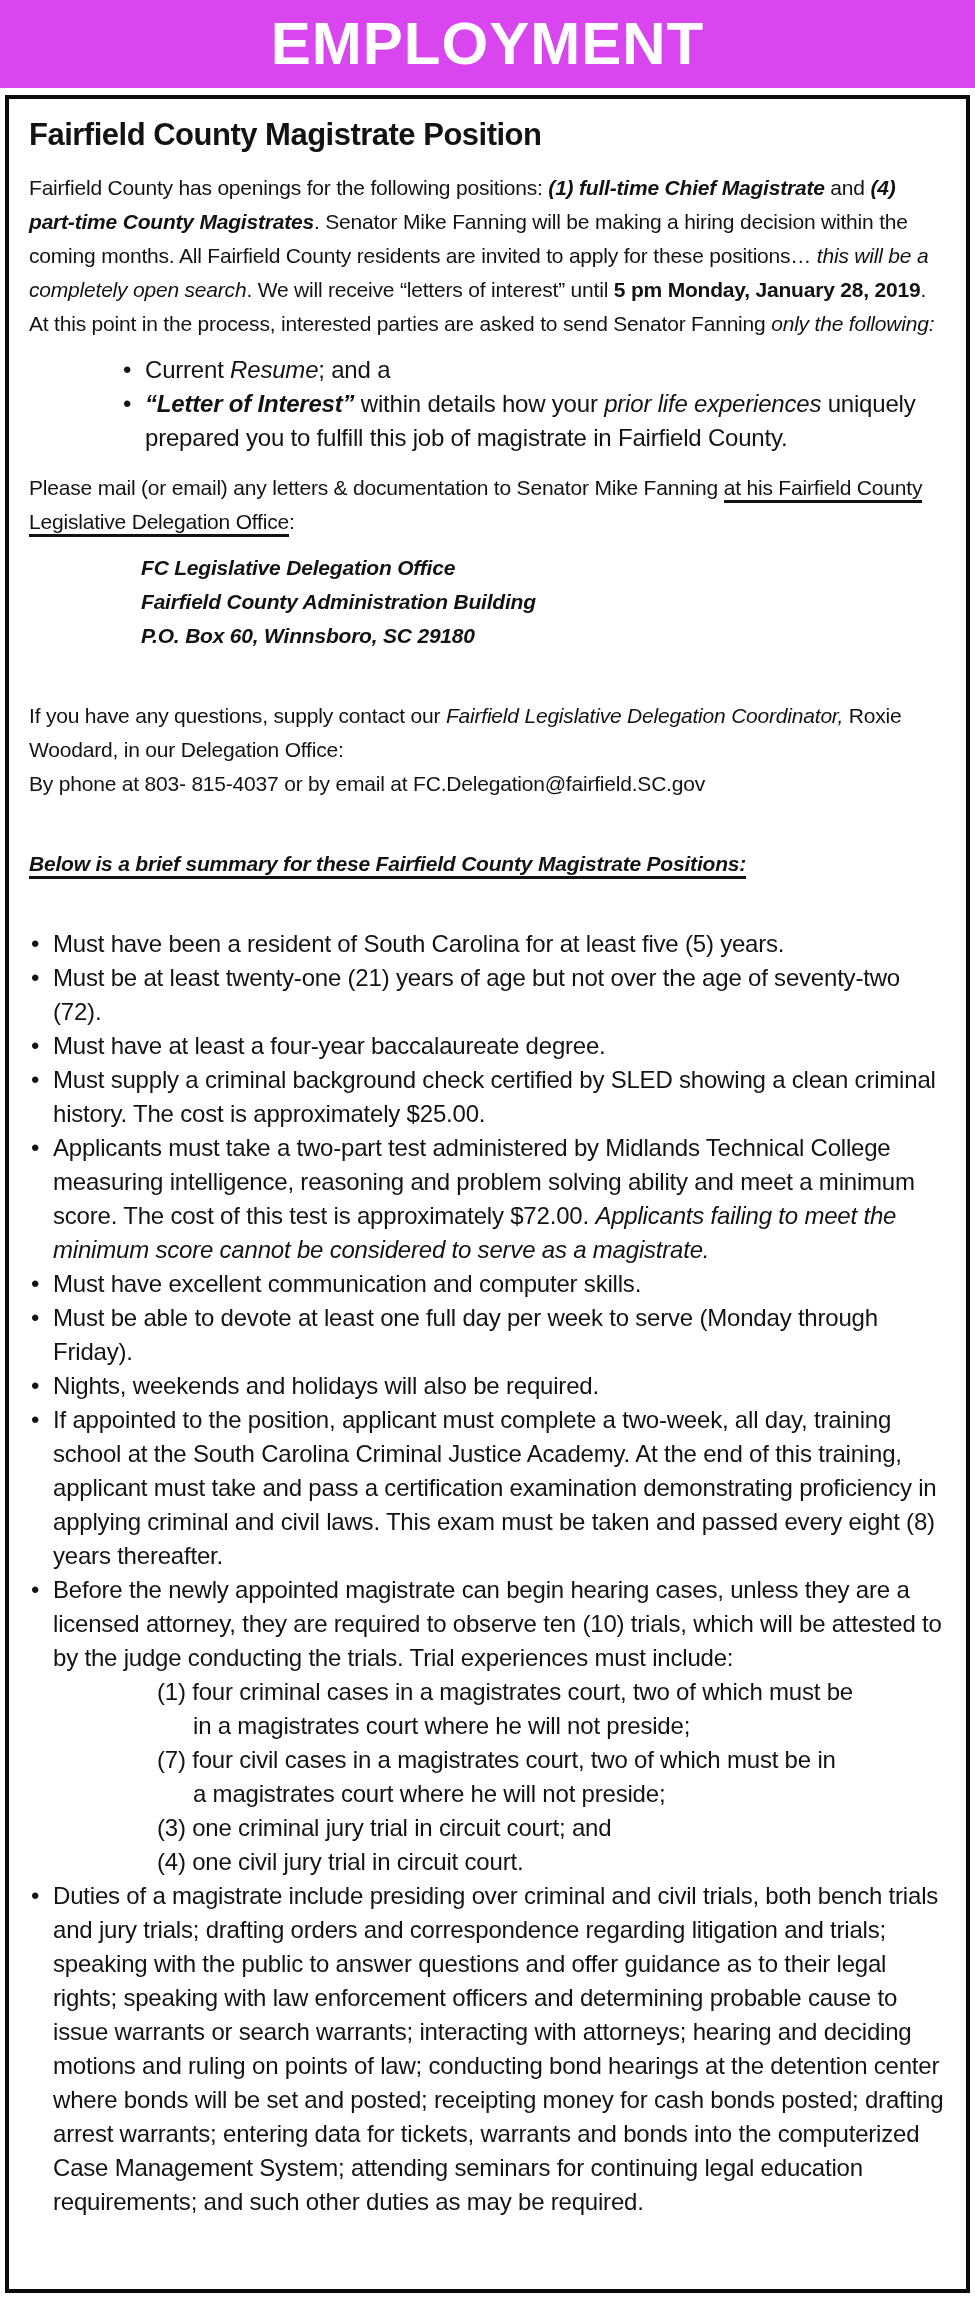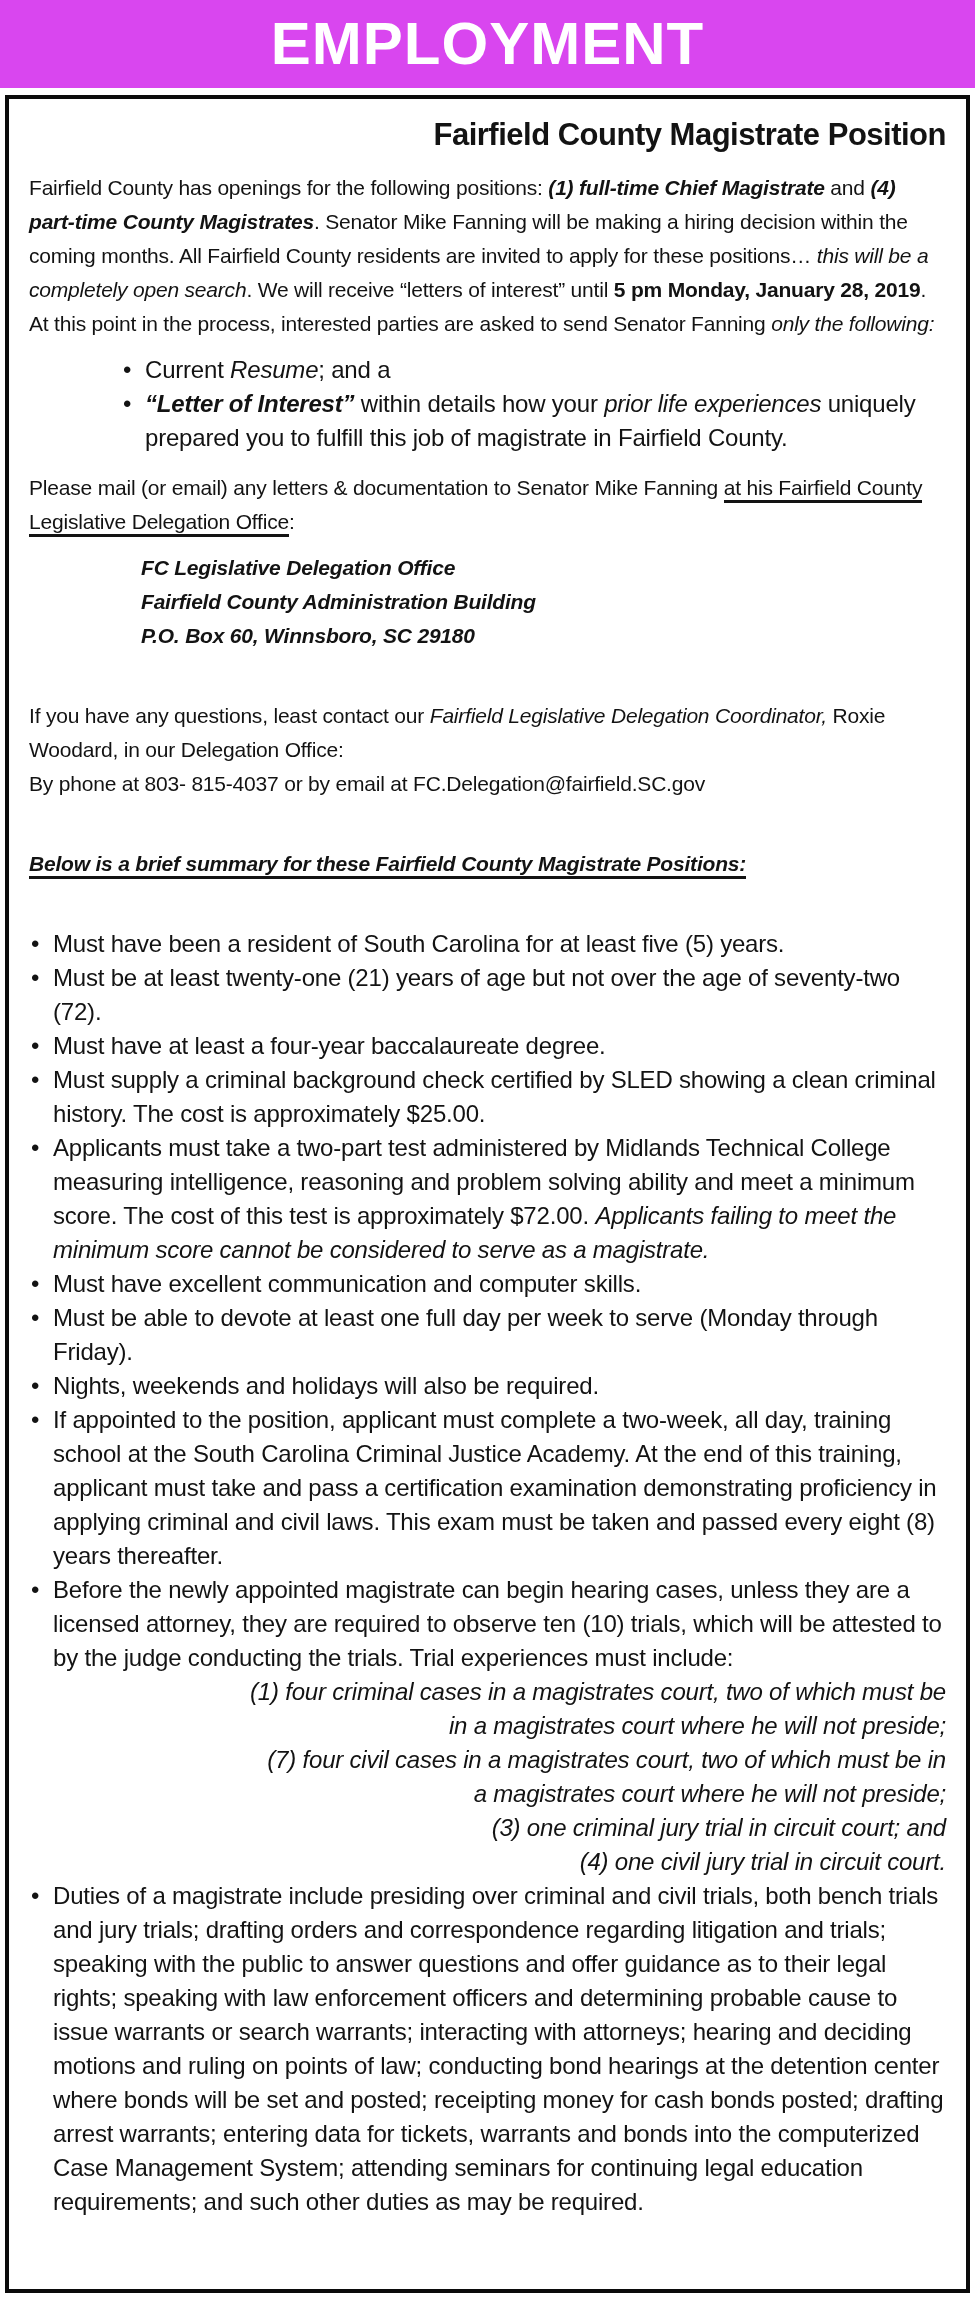--- a/index.html
+++ b/index.html
@@ -2,34 +2,34 @@
 <html><head>
 <meta charset="utf-8">
 <style>
   html,body{margin:0;padding:0;background:#ffffff;}
   .page{width:975px;height:2307px;background:#ffffff;color:#131313;
         font-family:"Liberation Sans",sans-serif;overflow:hidden;}
   .banner{height:88px;background:#d946ef;display:flex;align-items:center;justify-content:center;}
   .banner-title{color:#ffffff;font-weight:bold;font-size:60px;letter-spacing:1px;line-height:1;}
   .ad-box{margin:7px 5px 0;border:4px solid #0b0b0b;box-sizing:border-box;height:2198px;
           padding:6px 20px 0;overflow:hidden;}
-  .ad-title{font-size:31px;font-weight:bold;text-align:right;margin:12px 0 18px;letter-spacing:-0.5px;}
+  .ad-title{font-size:31px;font-weight:bold;text-align:left;margin:12px 0 18px;letter-spacing:-0.5px;}
   .para{font-size:21px;line-height:34px;margin:0 0 12px;letter-spacing:-0.2px;}
   .b{font-weight:bold}
   .i{font-style:italic}
   .u{border-bottom:3px solid currentColor;padding-bottom:1px;}
   .blist{list-style:none;margin:0 0 12px;padding:0;font-size:24px;line-height:34px;letter-spacing:-0.2px;}
   .blist li{position:relative;padding-left:24px;margin:0;}
   .blist li::before{content:"\2022";position:absolute;left:2px;}
   .indent1{margin-left:92px;margin-bottom:16px;}
   .address{font-size:21px;line-height:34px;font-weight:bold;font-style:italic;
            margin:0 0 0 112px;letter-spacing:-0.2px;}
   .mt-lg{margin-top:46px;}
   .tight{margin-bottom:0;}
-  .sublist{font-style:italic;text-align:right;}
+  .sublist{}
   .sub-first{padding-left:104px;}
   .sub-cont{padding-left:140px;}
 </style>
 </head>
 <body>
 
 <div class="page">
   <header class="banner">
     <span class="banner-title">EMPLOYMENT</span>
   </header>
@@ -40,21 +40,21 @@
         <ul class="blist indent1">
           <li><span class="">Current </span><span class="i ">Resume</span><span class="">; and a</span></li>
           <li><span class="b i ">“Letter of Interest”</span><span class=""> within details how your </span><span class="i ">prior life experiences</span><span class=""> uniquely prepared you to fulfill this job of magistrate in Fairfield County.</span></li>
         </ul>
         <p class="para "><span class="">Please mail (or email) any letters &amp; documentation to Senator Mike Fanning </span><span class="u ">at his Fairfield County Legislative Delegation Office</span><span class="">:</span></p>
         <div class="address">
           <div>FC Legislative Delegation Office</div>
           <div>Fairfield County Administration Building</div>
           <div>P.O. Box 60, Winnsboro, SC 29180</div>
         </div>
-        <p class="para mt-lg tight"><span class="">If you have any questions, least contact our </span><span class="i ">Fairfield Legislative Delegation Coordinator,</span><span class=""> Roxie Woodard, in our Delegation Office:</span></p>
+        <p class="para mt-lg tight"><span class="">If you have any questions, supply contact our </span><span class="i ">Fairfield Legislative Delegation Coordinator,</span><span class=""> Roxie Woodard, in our Delegation Office:</span></p>
         <p class="para tight"><span class="">By phone at 803- 815-4037 or by email at FC.Delegation@fairfield.SC.gov</span></p>
         <p class="para mt-lg tight"><span class="b i u ">Below is a brief summary for these Fairfield County Magistrate Positions:</span></p>
         <ul class="blist mt-lg">
           <li><span class="">Must have been a resident of South Carolina for at least five (5) years.</span></li>
           <li><span class="">Must be at least twenty-one (21) years of age but not over the age of seventy-two (72).</span></li>
           <li><span class="">Must have at least a four-year baccalaureate degree.</span></li>
           <li><span class="">Must supply a criminal background check certified by SLED showing a clean criminal history. The cost is approximately $25.00.</span></li>
           <li><span class="">Applicants must take a two-part test administered by Midlands Technical College measuring intelligence, reasoning and problem solving ability and meet a minimum score. The cost of this test is approximately $72.00.  </span><span class="i ">Applicants failing to meet the minimum score cannot be considered to serve as a magistrate.</span></li>
           <li><span class="">Must have excellent communication and computer skills.</span></li>
           <li><span class="">Must be able to devote at least one full day per week to serve (Monday through Friday).</span></li>

